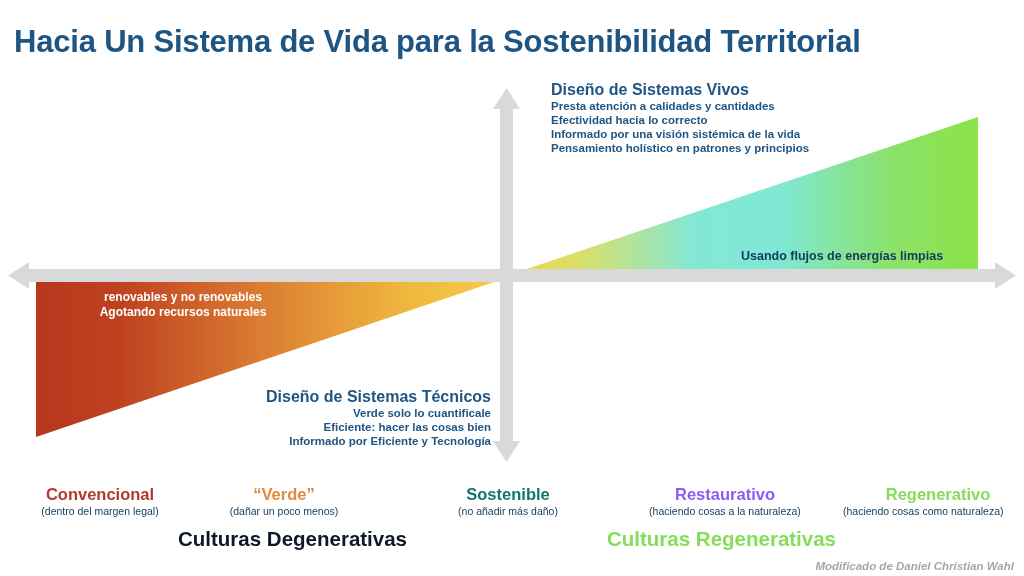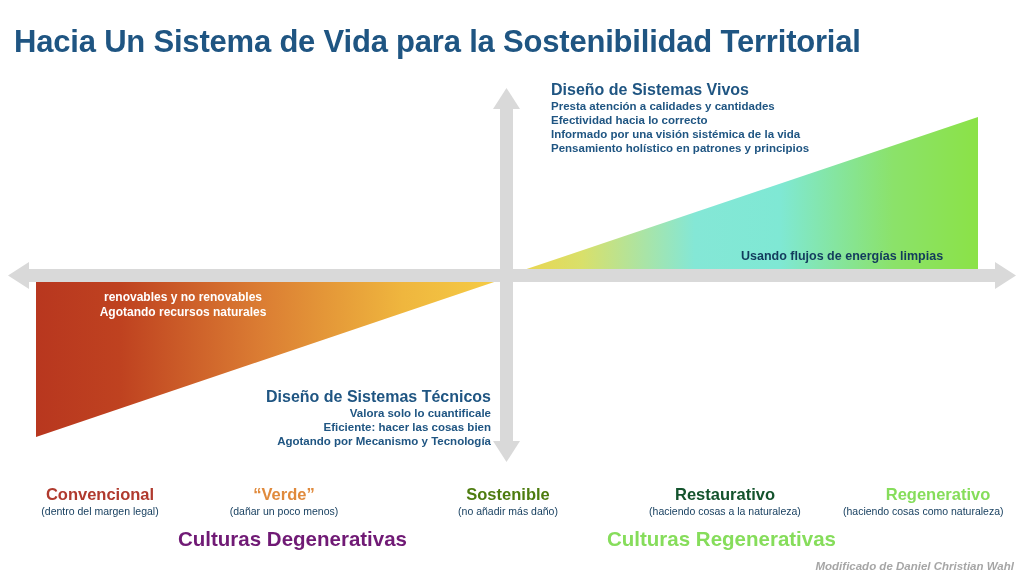--- a/index.html
+++ b/index.html
@@ -181,51 +181,51 @@
   <div class="annot" id="living-systems">
     <div class="head">Diseño de Sistemas Vivos</div>
     <div class="line">Presta atención a calidades y cantidades</div>
     <div class="line">Efectividad hacia lo correcto</div>
     <div class="line">Informado por una visión sistémica de la vida</div>
     <div class="line">Pensamiento holístico en patrones y principios</div>
   </div>
 
   <div class="annot" id="technical-systems">
     <div class="head">Diseño de Sistemas Técnicos</div>
-    <div class="line">Valora solo lo cuantificale</div>
+    <div class="line">Verde solo lo cuantificale</div>
     <div class="line">Eficiente: hacer las cosas bien</div>
-    <div class="line">Agotando por Mecanismo y Tecnología</div>
+    <div class="line">Informado por Eficiente y Tecnología</div>
   </div>
 
   <div id="depleting">
     <div>renovables y no renovables</div>
     <div>Agotando recursos naturales</div>
   </div>
 
   <div id="clean-flows">Usando flujos de energías limpias</div>
 
   <div class="culture" id="culture-0">
     <div class="name" style="color: rgb(176, 58, 46);">Convencional</div>
     <div class="sub">(dentro del margen legal)</div>
   </div>
   <div class="culture" id="culture-1">
     <div class="name" style="color: rgb(224, 138, 60);">“Verde”</div>
     <div class="sub">(dañar un poco menos)</div>
   </div>
   <div class="culture" id="culture-2">
-    <div class="name" style="color: #4d7c0f;">Sostenible</div>
+    <div class="name" style="color: #0f766e;">Sostenible</div>
     <div class="sub">(no añadir más daño)</div>
   </div>
   <div class="culture" id="culture-3">
-    <div class="name" style="color: #14532d;">Restaurativo</div>
+    <div class="name" style="color: #8b5cf6;">Restaurativo</div>
     <div class="sub">(haciendo cosas a la naturaleza)</div>
   </div>
   <div class="culture" id="culture-4">
     <div class="name" style="color: rgb(134, 221, 91);">Regenerativo</div>
     <div class="sub">(haciendo cosas como naturaleza)</div>
   </div>
 
-  <div class="family" id="family-degen" style="color: #701a75;">Culturas Degenerativas</div>
+  <div class="family" id="family-degen" style="color: #0f172a;">Culturas Degenerativas</div>
   <div class="family" id="family-regen" style="color: rgb(134, 221, 91);">Culturas Regenerativas</div>
 
   <div id="credit" style="color: rgb(166, 166, 166); padding-left: 36px;">Modificado de Daniel Christian Wahl</div>
 
 </div>
 
 </body></html>

